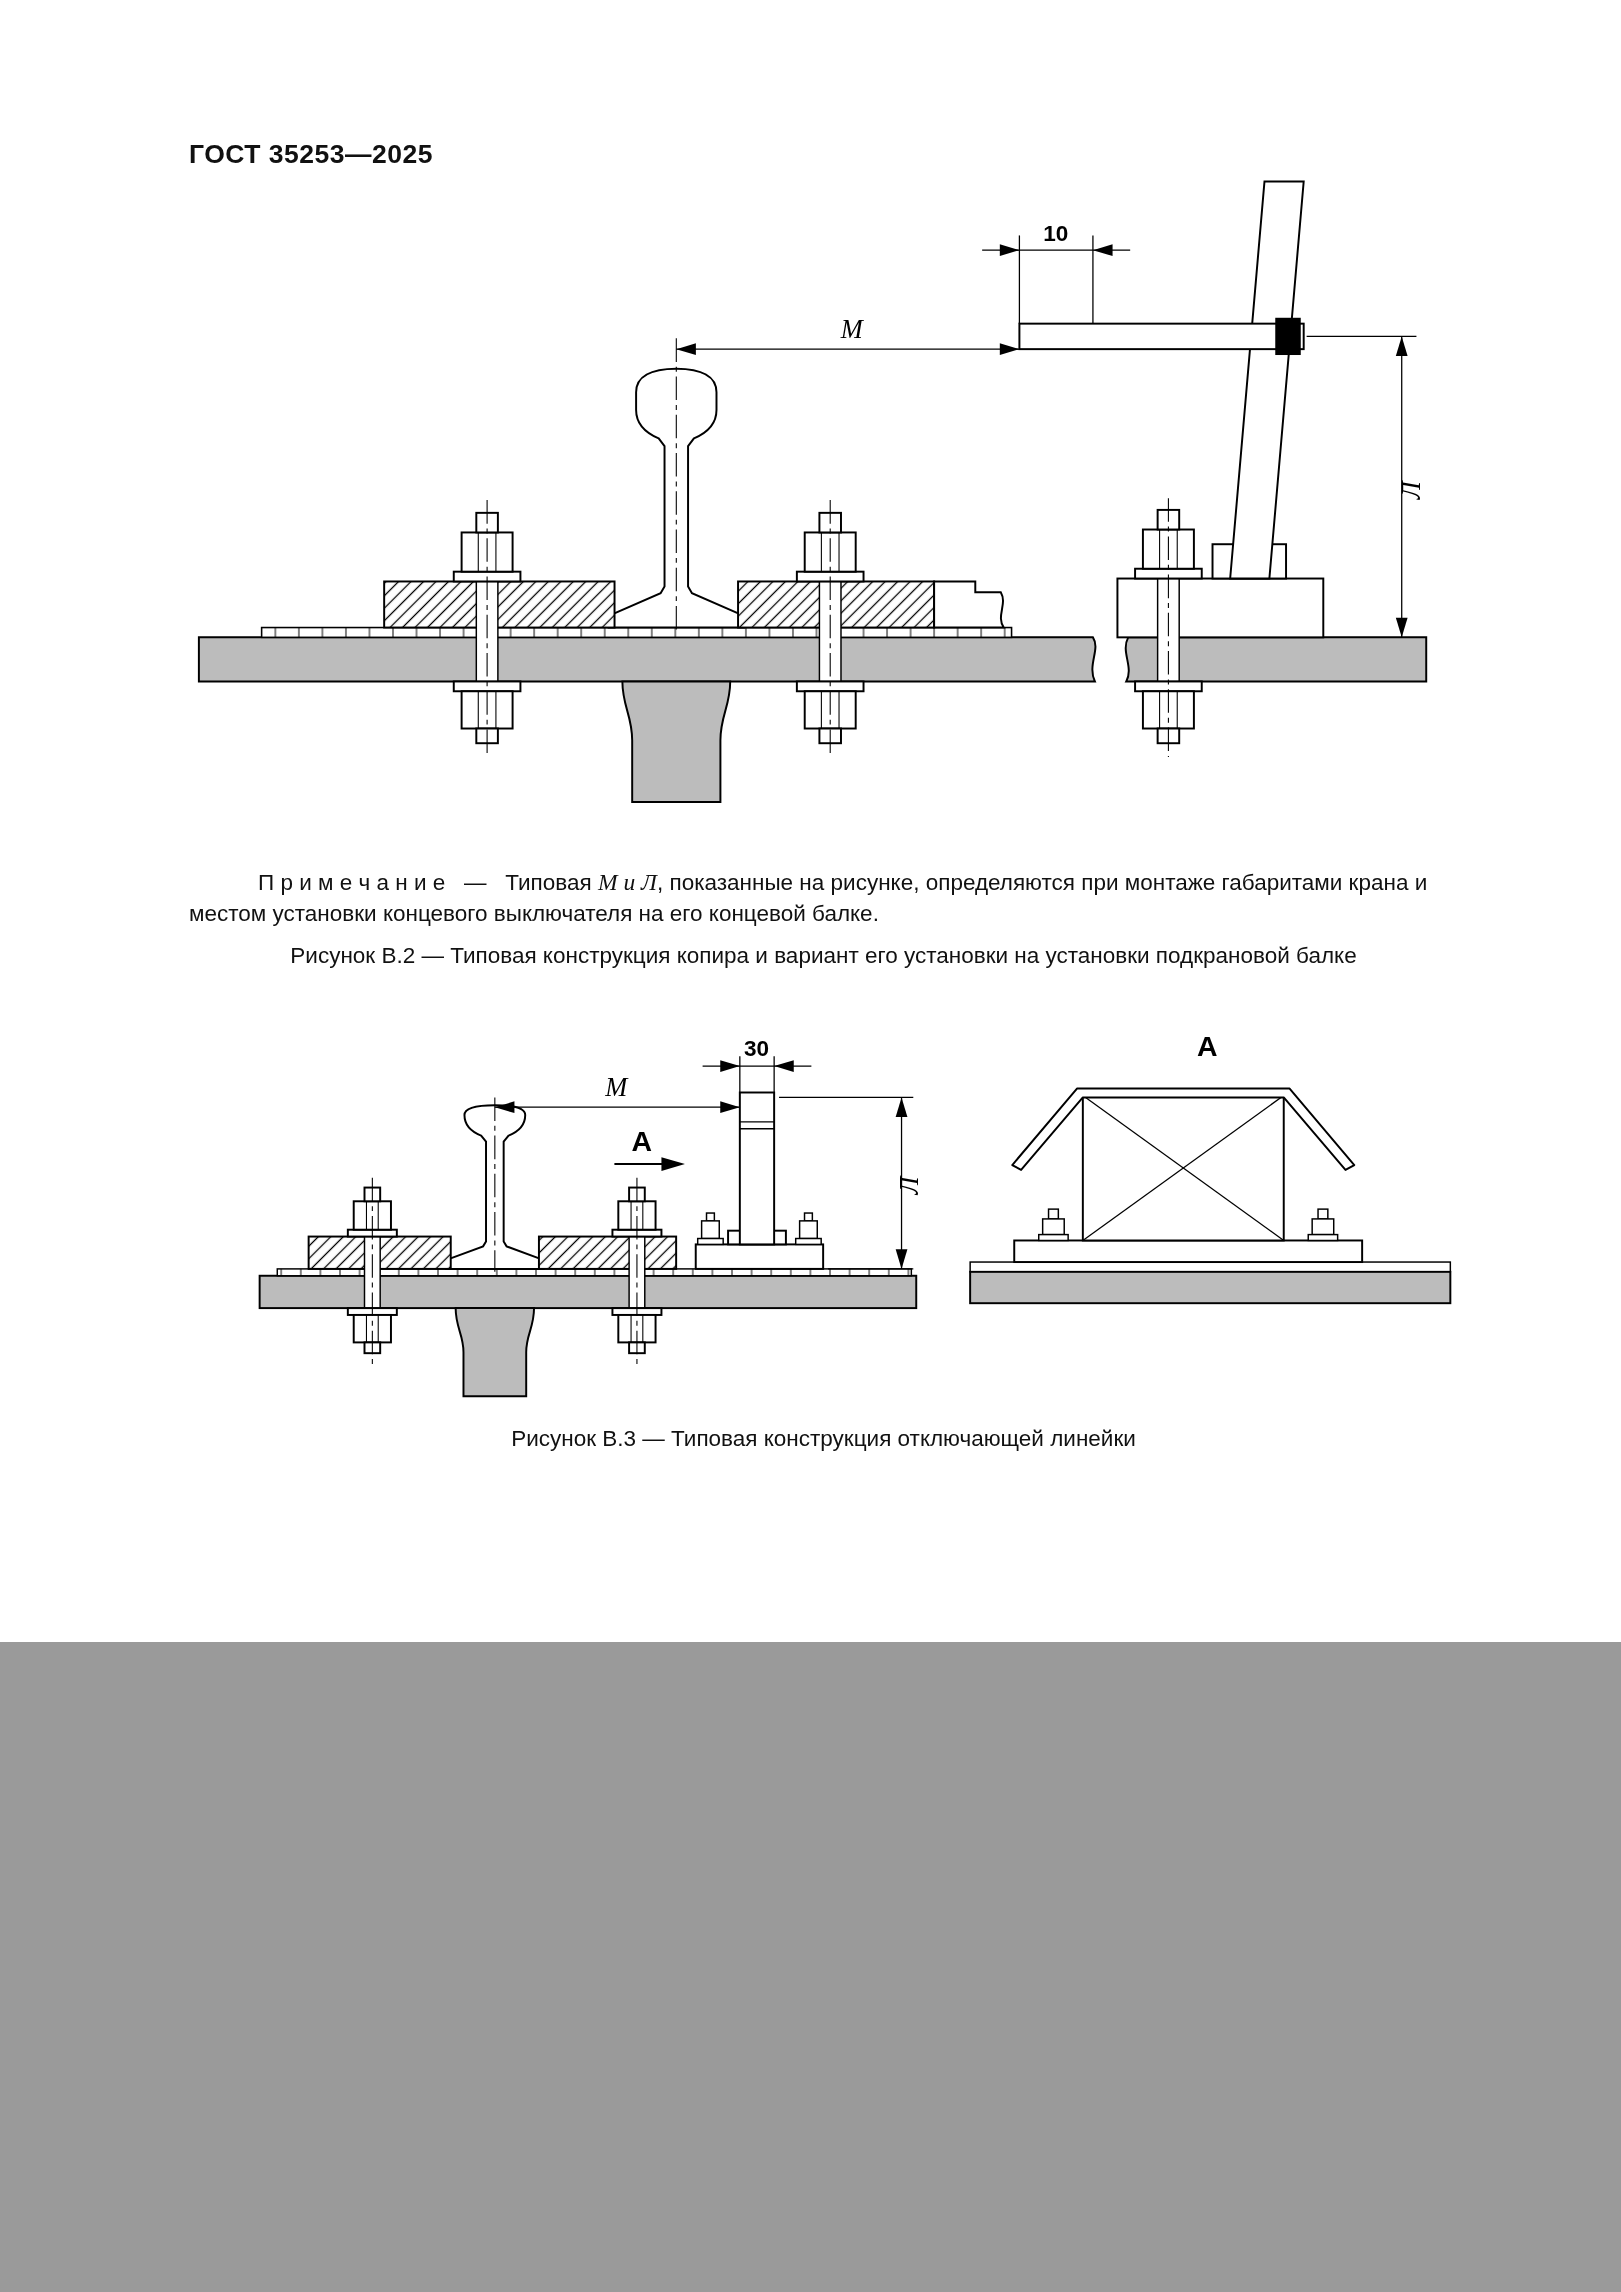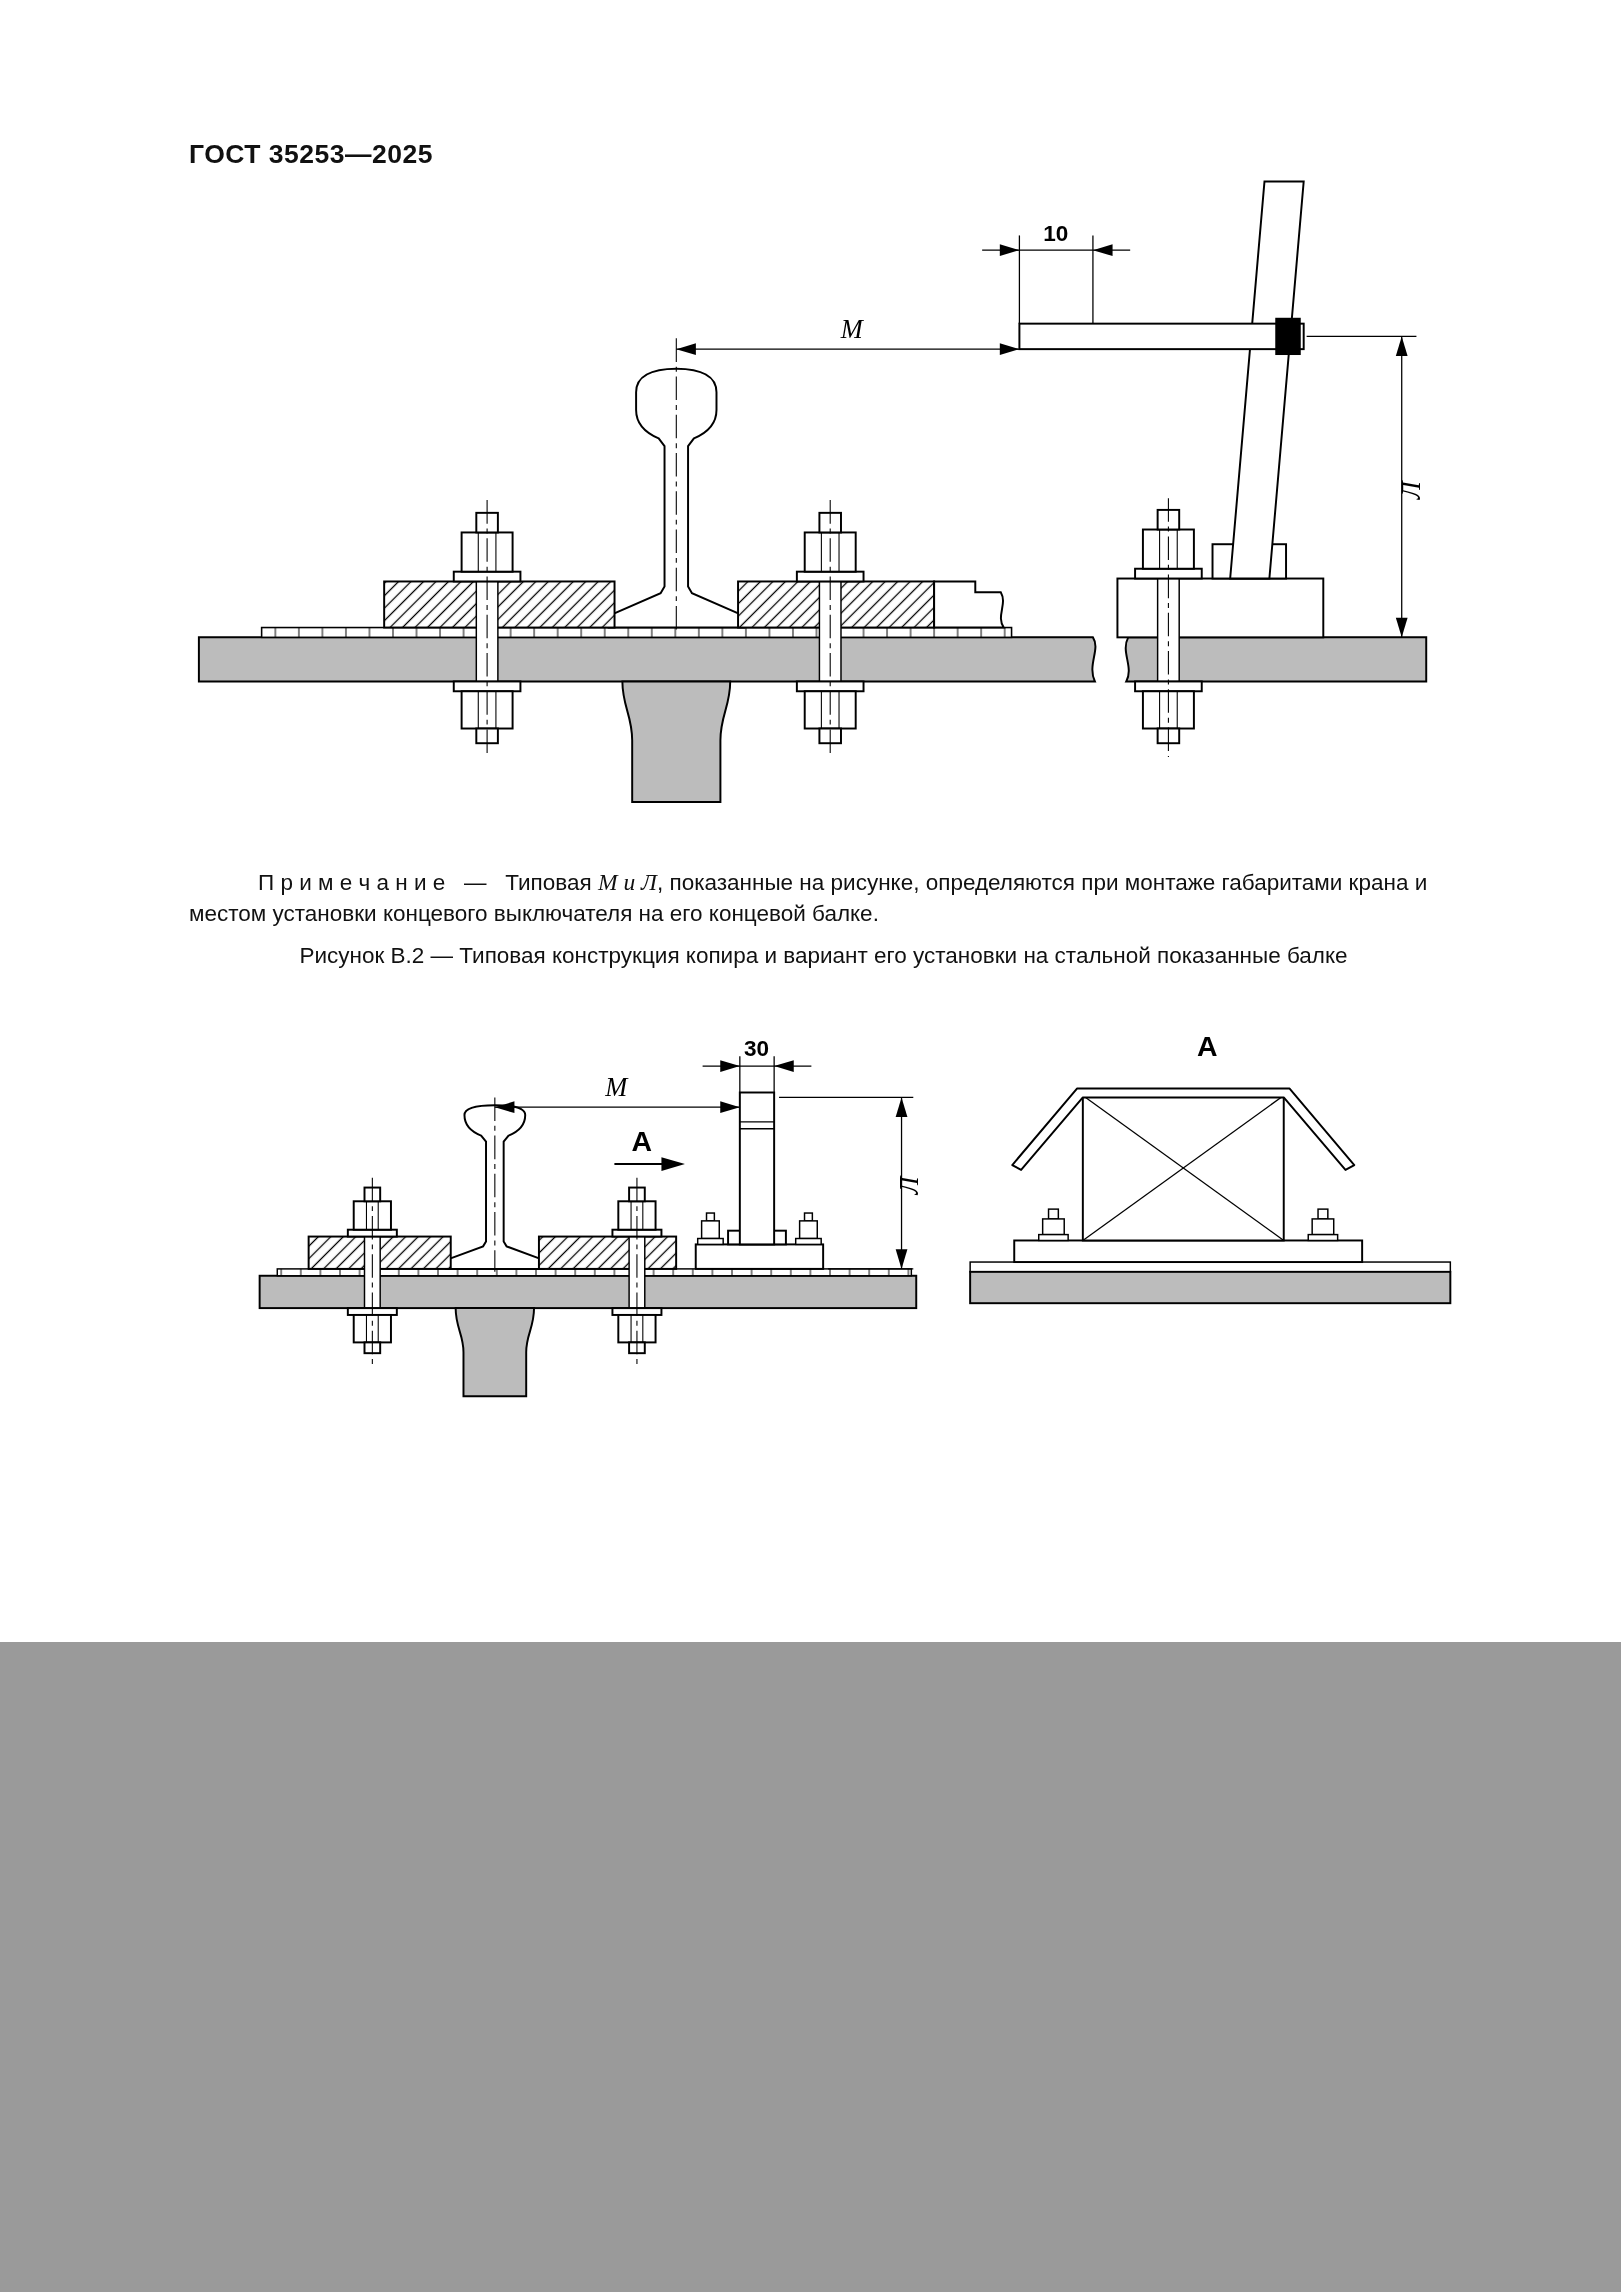--- a/index.html
+++ b/index.html
@@ -163,21 +163,21 @@
       <polygon class="ar" points="1233,183 1227,203 1239,203"></polygon>
       <polygon class="ar" points="1233,490 1227,470 1239,470"></polygon>
       <text class="dim-letter" x="1252" y="340" text-anchor="middle" transform="rotate(-90 1252 340)">Л</text>
     </g>
   </svg>
 
   <p class="note">
     <span>П р и м е ч а н и е</span>&nbsp;&nbsp;&nbsp;<span>—</span>&nbsp;&nbsp;&nbsp;<span>Типовая </span><i>М и Л</i><span>, показанные на рисунке, определяются при монтаже габаритами крана и местом установки концевого выключателя на его концевой балке.</span>
   </p>
 
-  <div class="caption cap-b2">Рисунок В.2 — Типовая конструкция копира и вариант его установки на стальной показанные балке</div>
+  <div class="caption cap-b2">Рисунок В.2 — Типовая конструкция копира и вариант его установки на установки подкрановой балке</div>
 
   <svg class="fig-svg fig-b3" width="1274" height="392" viewBox="0 0 1300 400">
     <defs>
       <pattern id="hatchB" patternUnits="userSpaceOnUse" width="9" height="9" patternTransform="rotate(45)">
         <rect width="9" height="9" fill="#fff"></rect>
         <line x1="4.5" y1="0" x2="4.5" y2="9" stroke="#000" stroke-width="1.3"></line>
       </pattern>
       <pattern id="ticksB" patternUnits="userSpaceOnUse" width="20" height="7">
         <rect width="20" height="7" fill="#fff"></rect>
         <line x1="10" y1="0" x2="10" y2="7" stroke="#000" stroke-width="1"></line>
@@ -301,17 +301,18 @@
         <rect class="fw15" x="863" y="220" width="30" height="6"></rect>
       </g>
       <g>
         <rect class="fw15" x="1148" y="194" width="10" height="10"></rect>
         <rect class="fw15" x="1142" y="204" width="22" height="16"></rect>
         <rect class="fw15" x="1138" y="220" width="30" height="6"></rect>
       </g>
     </g>
   </svg>
 
+  <div class="caption cap-b3">Рисунок В.3 — Типовая конструкция отключающей линейки</div>
 
   <div class="pagenum">26</div>
 
 </div>
 
 
 </body></html>

